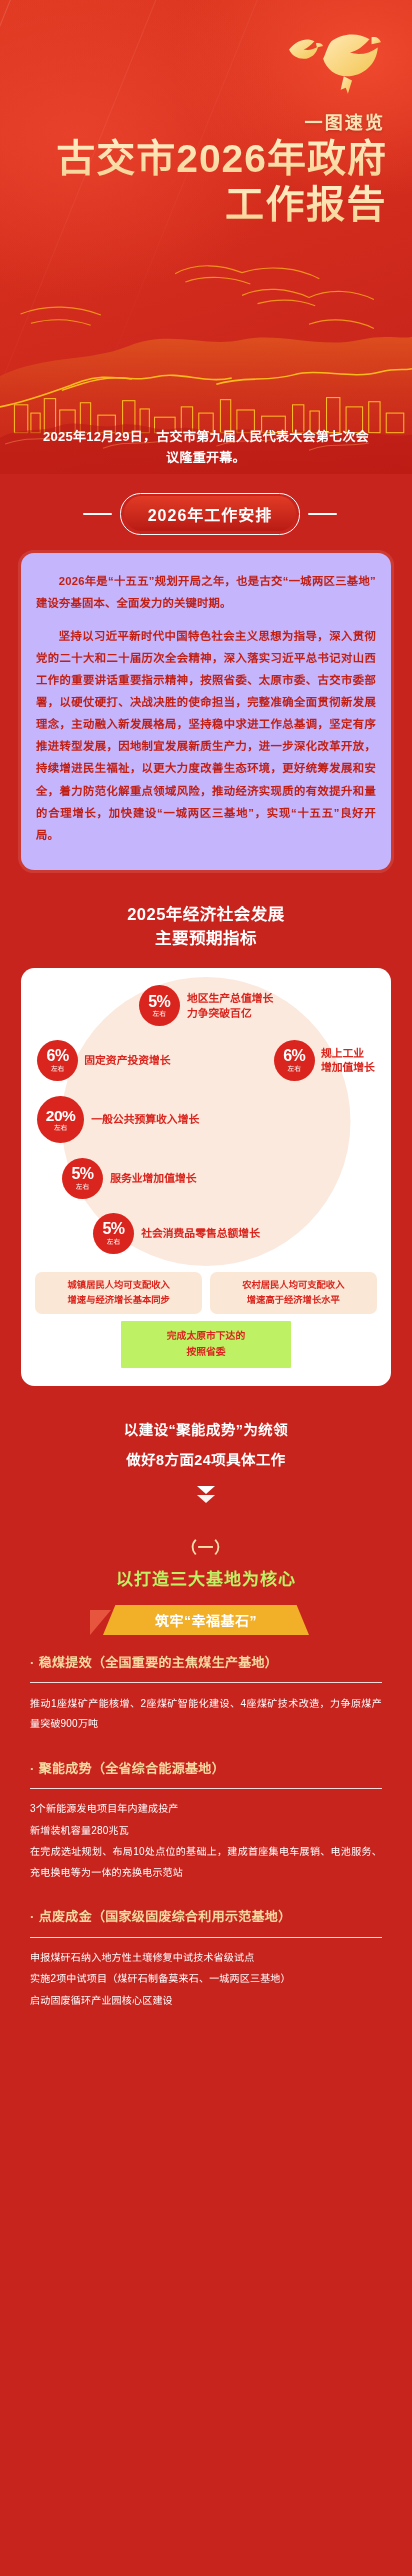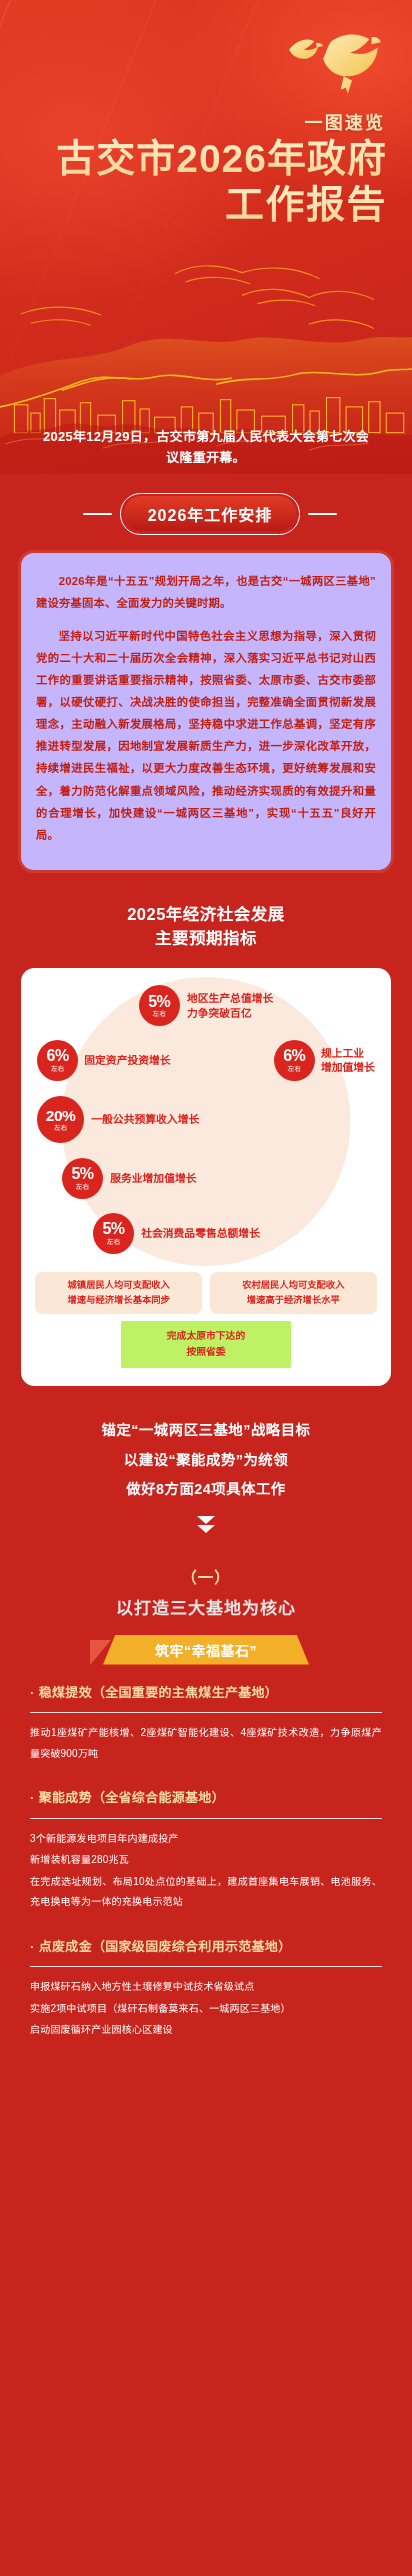--- a/index.html
+++ b/index.html
@@ -274,21 +274,21 @@
     margin-top: 32px;
     text-align: center;
     color: #fadfaf;
     font-size: 15.5px;
     font-weight: bold;
     letter-spacing: 1px;
   }
   .part-title {
     margin-top: 7.2px;
     text-align: center;
-    color: #e5e5e5;
+    color: #bef264;
     font-size: 17px;
     font-weight: bold;
     letter-spacing: 1px;
   }
 
   .ribbon-wrap {
     position: relative;
     margin-top: 15.5px;
     height: 24px;
   }
@@ -531,21 +531,20 @@
       </div>
     </div>
 
     <div class="mini-wide">
       <div>完成太原市下达的</div>
       <div>按照省委</div>
     </div>
   </div>
 
   <div class="strategy">
-    <div>锚定“一城两区三基地”战略目标</div>
     <div>以建设“聚能成势”为统领</div>
     <div>做好8方面24项具体工作</div>
   </div>
   <div class="chevrons">
     <div class="chev c1"></div>
     <div class="chev c2"></div>
   </div>
 
   <div class="part-no">（一）</div>
   <div class="part-title">以打造三大基地为核心</div>

